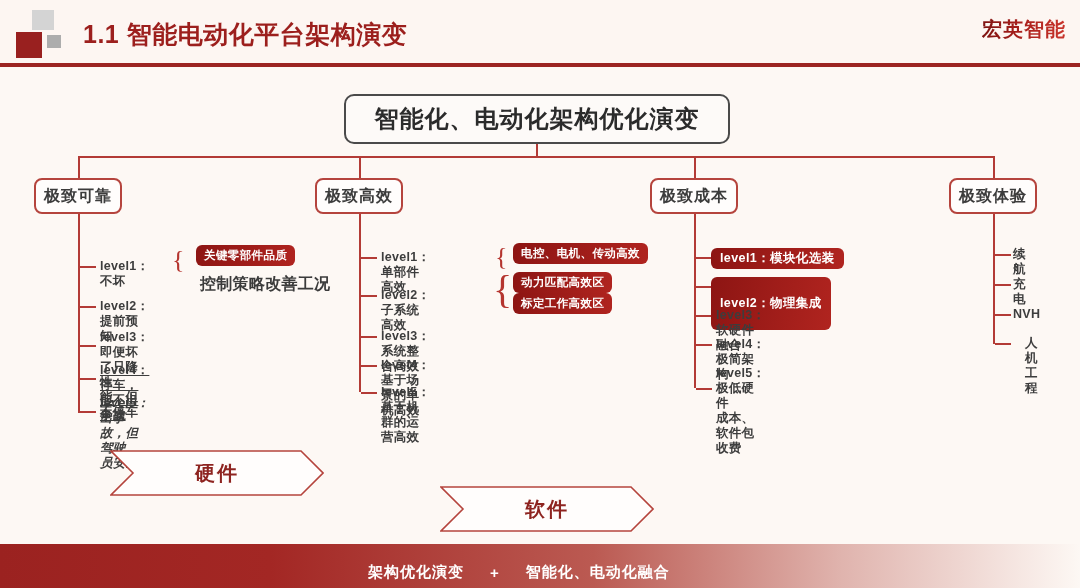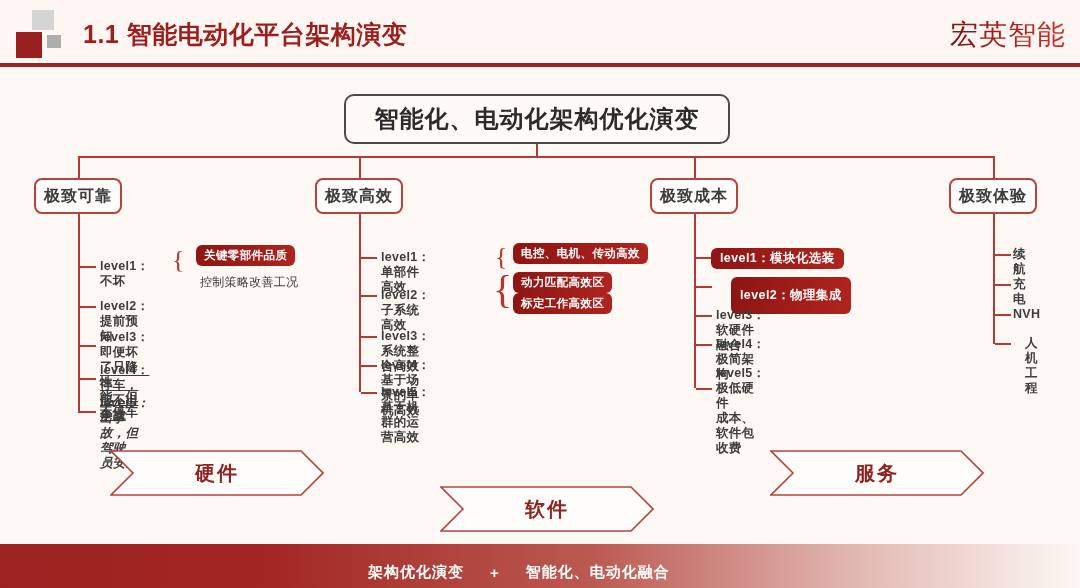--- a/index.html
+++ b/index.html
@@ -15,21 +15,21 @@
   .sq-gray-lg{position:absolute;left:16px;top:0;width:22px;height:20px;background:#d4d4d4;}
   .sq-red{position:absolute;left:0px;top:22px;width:26px;height:26px;background:#99201f;}
   .sq-gray-sm{position:absolute;left:31px;top:25px;width:14px;height:13px;background:#adadad;}
   .page-title{
     position:absolute;left:83px;top:18px;
     font-size:25px;font-weight:bold;color:#9c1f1d;letter-spacing:.5px;
     white-space:nowrap;
   }
   .brand{
     position:absolute;right:14px;top:16px;
-    font-size:28px;font-weight:normal;letter-spacing:1px;white-space:nowrap;
+    font-size:20px;font-weight:bold;letter-spacing:1px;white-space:nowrap;
     background:linear-gradient(90deg,#7e1412 0%,#a81f1c 45%,#c9352c 100%);
     -webkit-background-clip:text;background-clip:text;
     color:#a81f1c;-webkit-text-fill-color:transparent;
   }
   .header-rule{position:absolute;left:0;top:63px;width:1080px;height:4px;background:#9c2522;}
 
   
   .canvas{position:absolute;left:0;top:67px;width:878px;height:465px;}
 
   
@@ -66,21 +66,21 @@
 
   
   .badge{
     position:absolute;border-radius:6px;
     background:#a41f1c;color:#ffffff;
     font-size:11.5px;font-weight:bold;letter-spacing:.4px;
     padding:4px 8px;white-space:nowrap;line-height:13px;
   }
   .badge.grad{background:linear-gradient(100deg,#8d1513 0%,#b0241f 100%);}
   .subnote{
-    position:absolute;font-size:12px;font-weight:normal;color:#3b3b3b;
+    position:absolute;font-size:16px;font-weight:bold;color:#3b3b3b;
     white-space:nowrap;letter-spacing:.3px;
   }
   .brace{
     position:absolute;color:#b5352f;font-size:26px;line-height:1;
     font-family:"Liberation Serif","DejaVu Serif",serif;font-weight:normal;
   }
   .brace.tall{font-size:40px;}
 
   
   .chev{position:absolute;height:46px;}
@@ -185,21 +185,21 @@
 
   <div class="col">
     <div class="spine" style="left:694px;top:181px;height:140px;"></div>
     <div class="tick" style="left:696px;top:190px;"></div>
     <div class="tick" style="left:696px;top:219px;"></div>
     <div class="tick" style="left:696px;top:248px;"></div>
     <div class="tick" style="left:696px;top:277px;"></div>
     <div class="tick" style="left:696px;top:321px;"></div>
 
     <div class="badge grad" style="left:711px;top:181px;font-size:12.5px;padding:4px 9px;">level1：模块化选装</div>
-    <div class="badge grad" style="left:711px;top:210px;font-size:12.5px;padding:12px 9px;margin-left:20px;">level2：物理集成</div>
+    <div class="badge grad" style="left:711px;top:210px;font-size:12.5px;padding:20px 9px;">level2：物理集成</div>
     <div class="item plain" style="left:716px;top:241px;">level3：软硬件融合</div>
     <div class="item plain" style="left:716px;top:270px;">level4：极简架构</div>
     <div class="item plain" style="left:716px;top:299px;">level5：极低硬件
 成本、软件包收费</div>
   </div>
 
   <div class="col">
     <div class="spine" style="left:993px;top:181px;height:96px;"></div>
     <div class="tick" style="left:995px;top:187px;"></div>
     <div class="tick" style="left:995px;top:217px;"></div>
@@ -219,26 +219,20 @@
     <div class="chev-label">硬件</div>
   </div>
 
   <div class="chev" style="left:440px;top:383px;width:214px;margin-top:36px;">
     <svg width="214" height="46" viewBox="0 0 214 46">
       <polygon points="1,1 191,1 213,23 191,45 1,45 23,23" fill="#fffdfc" stroke="#b5443d" stroke-width="1.6"></polygon>
     </svg>
     <div class="chev-label">软件</div>
   </div>
 
-  <div class="chev" style="left:770px;top:383px;width:214px;">
-    <svg width="214" height="46" viewBox="0 0 214 46">
-      <polygon points="1,1 191,1 213,23 191,45 1,45 23,23" fill="#fffdfc" stroke="#b5443d" stroke-width="1.6"></polygon>
-    </svg>
-    <div class="chev-label">服务</div>
-  </div>
 
 </div>
 
 <div class="footer">
   <div class="footer-inner">
     <span>架构优化演变</span>
     <span class="footer-plus">+</span>
     <span>智能化、电动化融合</span>
   </div>
 </div>

